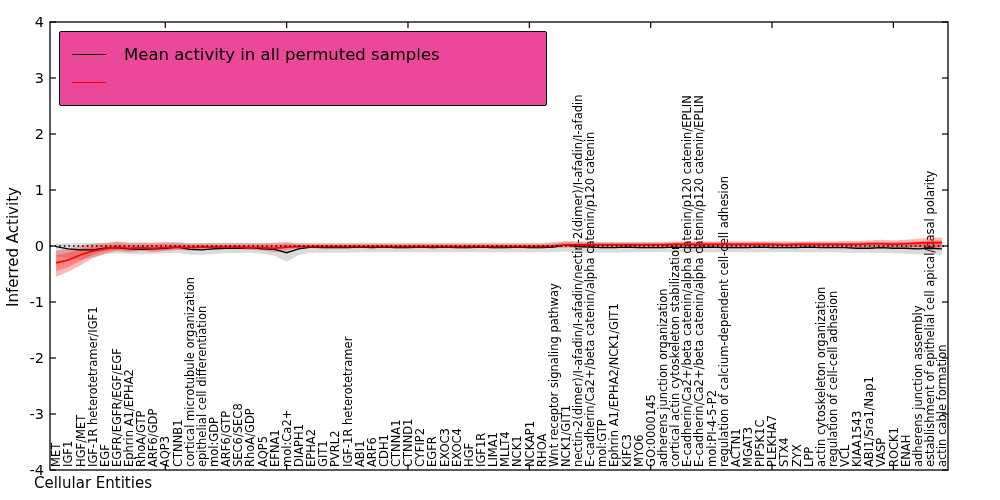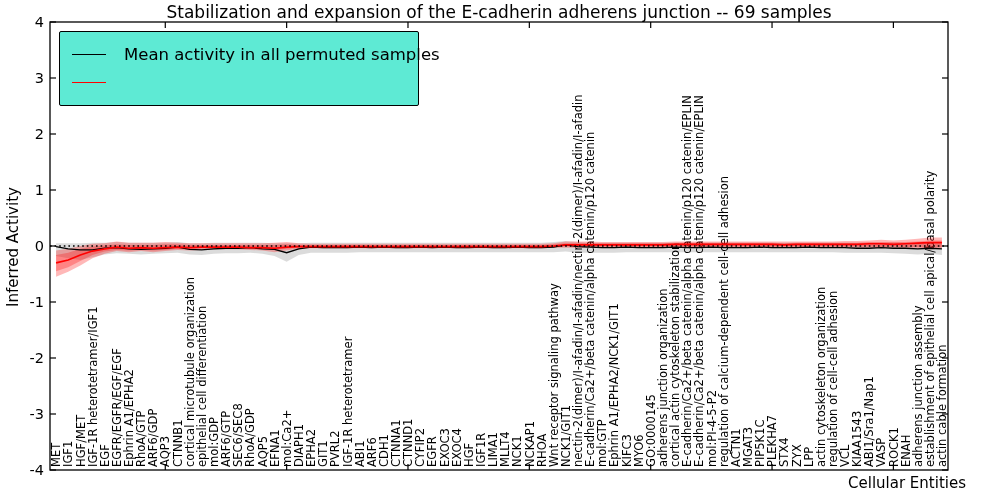--- a/index.html
+++ b/index.html
@@ -1,24 +1,24 @@
 <!DOCTYPE html>
 <html><head>
 <meta charset="utf-8">
 <style>
   html,body{margin:0;padding:0;background:#ffffff;}
   body{font-family:"DejaVu Sans","Liberation Sans",sans-serif;}
   #figure{position:relative;width:1000px;height:500px;background:#ffffff;overflow:hidden;}
   #chart-svg{position:absolute;left:0;top:0;}
   .fig-title{position:absolute;top:2px;left:50px;width:898px;text-align:center;
     font-size:17px;color:#000;white-space:nowrap;}
-  .xlabel{position:absolute;left:68px;top:474px;width:898px;text-align:right;font-size:15px;color:#000;}
+  .xlabel{position:absolute;left:34px;top:474px;width:898px;text-align:left;font-size:15px;color:#000;}
   .ylabel{position:absolute;left:-57px;top:238px;width:140px;text-align:center;font-size:15px;color:#000;
     transform:rotate(-90deg);}
-  .legend{position:absolute;left:59px;top:31px;width:360px;background:#5eead4;
+  .legend{position:absolute;left:59px;top:31px;width:488px;background:#ec4899;
     border:1.8px solid #000;box-sizing:border-box;padding:8px 10px 9px 12px;border-radius:2px;}
   .legend-row{display:flex;align-items:center;height:28px;}
   .legend-line{display:inline-block;width:34px;height:0;margin-right:18px;flex:0 0 34px;}
   .legend-label{font-size:16.5px;color:#000;white-space:nowrap;}
 </style>
 </head>
 <body>
 
 <div id="figure">
   <svg id="chart-svg" width="1000" height="500">
@@ -138,21 +138,20 @@
       <line x1="407.9864864864865" y1="464" x2="407.9864864864865" y2="470" stroke="#000" stroke-width="1.2"></line>
       <line x1="529.3378378378378" y1="22" x2="529.3378378378378" y2="28" stroke="#000" stroke-width="1.2"></line>
       <line x1="529.3378378378378" y1="464" x2="529.3378378378378" y2="470" stroke="#000" stroke-width="1.2"></line>
       <line x1="650.6891891891892" y1="22" x2="650.6891891891892" y2="28" stroke="#000" stroke-width="1.2"></line>
       <line x1="650.6891891891892" y1="464" x2="650.6891891891892" y2="470" stroke="#000" stroke-width="1.2"></line>
       <line x1="772.0405405405405" y1="22" x2="772.0405405405405" y2="28" stroke="#000" stroke-width="1.2"></line>
       <line x1="772.0405405405405" y1="464" x2="772.0405405405405" y2="470" stroke="#000" stroke-width="1.2"></line>
       <line x1="893.3918918918919" y1="22" x2="893.3918918918919" y2="28" stroke="#000" stroke-width="1.2"></line>
       <line x1="893.3918918918919" y1="464" x2="893.3918918918919" y2="470" stroke="#000" stroke-width="1.2"></line>
     </svg>
-  <div class="fig-title">Stabilization and expansion of the E-cadherin adherens junction -- 69 samples</div>
   <div class="ylabel">Inferred Activity</div>
   <div class="xlabel">Cellular Entities</div>
   <div class="legend">
     <div class="legend-row">
       <span class="legend-line" id="legend-line-0" style="border-top: 1.8px solid rgb(0, 0, 0);"></span>
       <span class="legend-label">Mean activity in all permuted samples</span>
     </div>
     <div class="legend-row">
       <span class="legend-line" id="legend-line-1" style="border-top: 1.8px solid rgb(255, 0, 0);"></span>
     </div>

